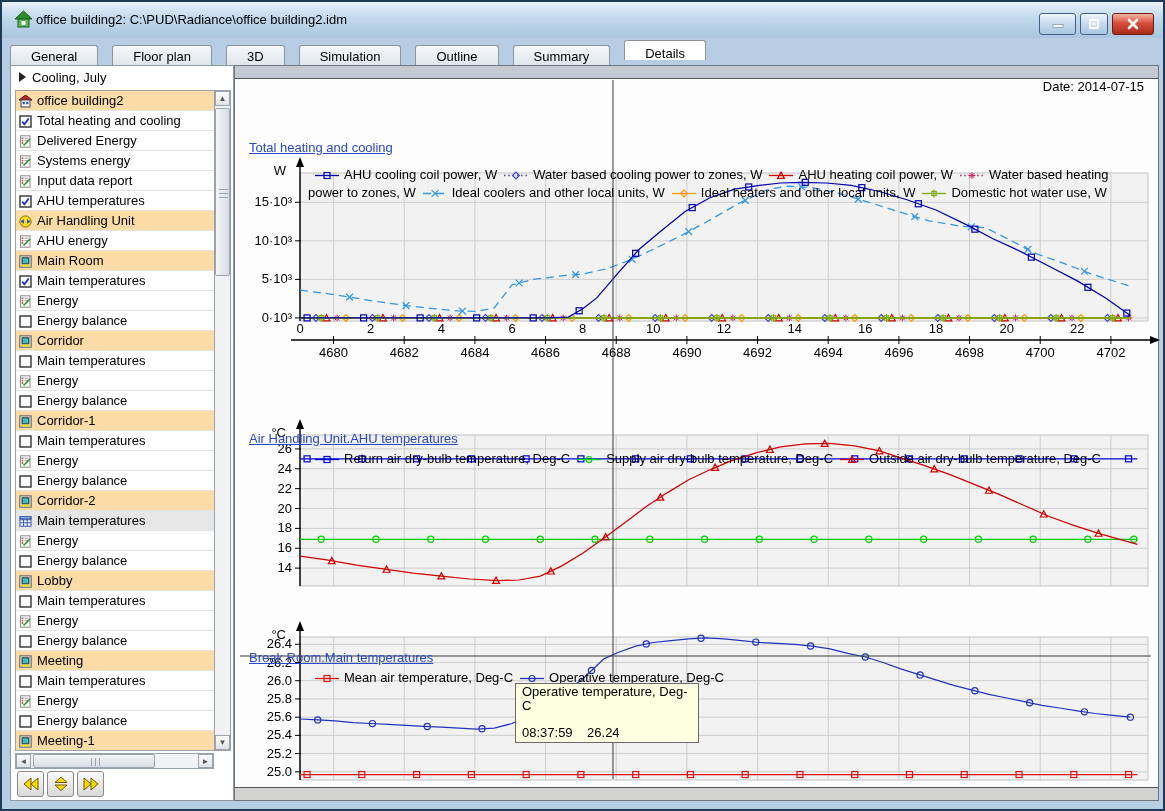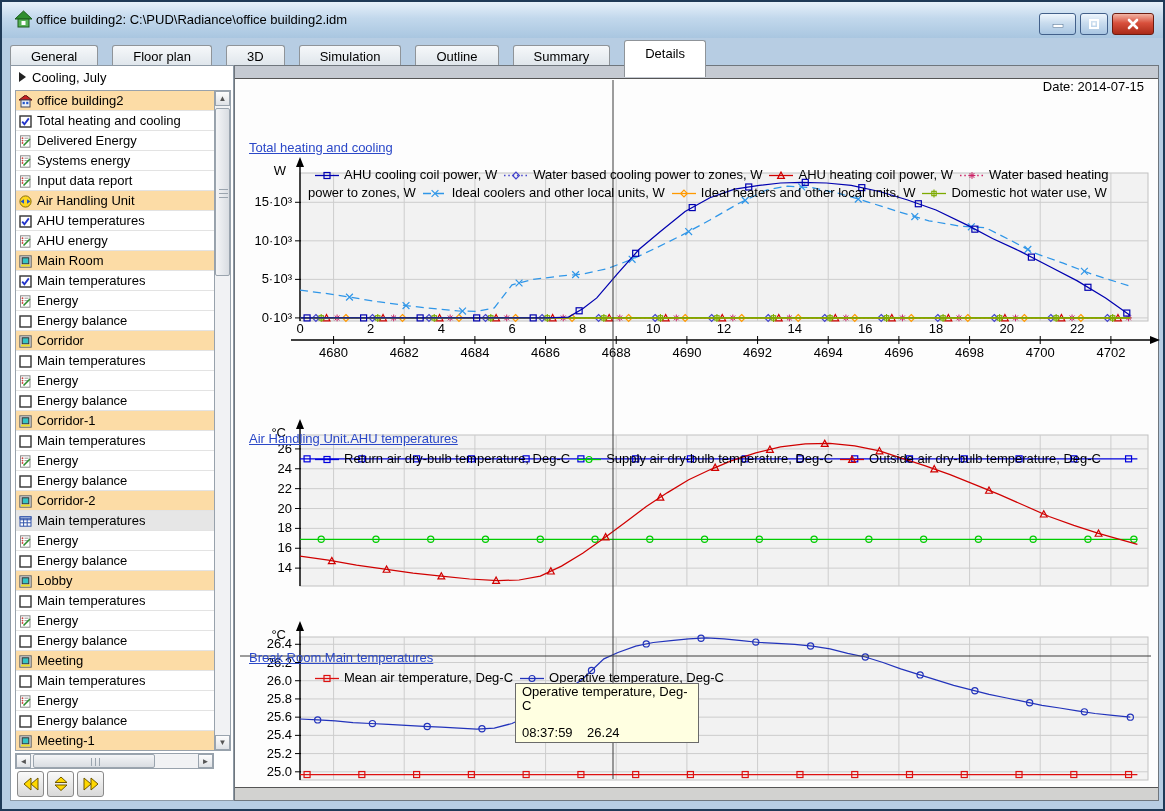--- a/index.html
+++ b/index.html
@@ -9,21 +9,21 @@
   #title-text{position:absolute;left:34px;top:10px;font-size:13px;color:#000;white-space:nowrap;}
   #app-icon{position:absolute;left:12px;top:8px;width:19px;height:19px;}
   .winbtn{position:absolute;top:11px;height:22px;border:1px solid #42608a;border-radius:3px;background:linear-gradient(#eef6fd,#c9dcee 45%,#a9c6e2);}
   #btn-min{left:1037px;width:37px;}
   #btn-max{left:1078px;width:28px;}
   #btn-close{left:1110px;width:42px;background:linear-gradient(#f2b5a5,#d8503c 45%,#aa2a18);border-color:#6d1c10;}
   .winbtn svg{position:absolute;left:50%;top:50%;transform:translate(-50%,-50%);}
   #tabbar{position:absolute;left:8px;top:40px;height:23px;right:8px;}
   .tab{position:relative;display:inline-block;height:22px;line-height:21px;padding:0 20px;margin-right:14px;font-size:13px;color:#000;
        background:linear-gradient(#f6f8fa,#dde4ea);border:1px solid #8f9499;border-bottom:none;border-radius:3px 3px 0 0;top:1px;}
-  .tab.active{background:#fff;height:37px;top:-2px;line-height:25px;z-index:5;}
+  .tab.active{background:#fff;height:20px;top:-2px;line-height:25px;z-index:5;}
   
   #sidebar{position:absolute;left:8px;top:63px;width:224px;bottom:8px;background:#fff;border:1px solid #8d99a5;}
   #tree-header{position:absolute;left:4px;top:2px;height:20px;font-size:13px;color:#000;line-height:20px;}
   #tree-header .arr{display:inline-block;width:0;height:0;border-top:5px solid transparent;border-bottom:5px solid transparent;border-left:7px solid #222;margin:0 6px 0 4px;}
   #tree{position:absolute;left:4px;top:24px;width:199px;height:661px;border:1px solid #98a2ac;border-right:none;overflow:hidden;background:#fff;}
   .trow{position:relative;height:20px;line-height:19px;font-size:13px;color:#000;border-bottom:1px solid #e3e3e3;white-space:nowrap;}
   .trow .ticon{position:absolute;left:3px;top:3px;width:13px;height:13px;}
   .trow .tlabel{position:absolute;left:21px;top:0;}
   .trow.group{background:#fcdca6;}
   .trow.selected{background:#e6e6e6;}
@@ -127,34 +127,34 @@
               <rect x="1.5" y="0.8" width="9.5" height="11.4" fill="#fff" stroke="#8a8a8a"></rect>
               <circle cx="3.5" cy="3.2" r="0.9" fill="#d04040"></circle>
               <circle cx="3.5" cy="5.6" r="0.9" fill="#d04040"></circle>
               <circle cx="3.5" cy="8.0" r="0.9" fill="#d04040"></circle>
               <line x1="5.5" y1="3.2" x2="9.5" y2="3.2" stroke="#999"></line>
               <line x1="5.5" y1="5.6" x2="9.5" y2="5.6" stroke="#999"></line>
               <line x1="4.5" y1="10.5" x2="11" y2="4" stroke="#2f8f2f" stroke-width="1.6"></line>
             </svg></span>
           <span class="tlabel">Input data report</span>
         </div>
+        <div class="trow ">
+          <span class="ticon"><svg width="13" height="13" viewBox="0 0 13 13">
+              <rect x="1" y="1" width="11" height="11" fill="#fff" stroke="#333" stroke-width="1.4"></rect>
+              <path d="M3.2 6.6 L5.4 9.2 L9.8 3.4" fill="none" stroke="#2233cc" stroke-width="1.8"></path>
+            </svg></span>
+          <span class="tlabel">AHU temperatures</span>
+        </div>
         <div class="trow group">
           <span class="ticon"><svg width="13" height="13" viewBox="0 0 13 13">
               <circle cx="6.5" cy="6.5" r="5.6" fill="#ffd820" stroke="#8a6d00"></circle>
               <polygon points="1.5,6.5 5,4.3 5,8.7" fill="#2255cc"></polygon>
               <polygon points="11.5,6.5 8,4.3 8,8.7" fill="#2255cc"></polygon>
             </svg></span>
           <span class="tlabel">Air Handling Unit</span>
-        </div>
-        <div class="trow ">
-          <span class="ticon"><svg width="13" height="13" viewBox="0 0 13 13">
-              <rect x="1" y="1" width="11" height="11" fill="#fff" stroke="#333" stroke-width="1.4"></rect>
-              <path d="M3.2 6.6 L5.4 9.2 L9.8 3.4" fill="none" stroke="#2233cc" stroke-width="1.8"></path>
-            </svg></span>
-          <span class="tlabel">AHU temperatures</span>
         </div>
         <div class="trow ">
           <span class="ticon"><svg width="13" height="13" viewBox="0 0 13 13">
               <rect x="1.5" y="0.8" width="9.5" height="11.4" fill="#fff" stroke="#8a8a8a"></rect>
               <circle cx="3.5" cy="3.2" r="0.9" fill="#d04040"></circle>
               <circle cx="3.5" cy="5.6" r="0.9" fill="#d04040"></circle>
               <circle cx="3.5" cy="8.0" r="0.9" fill="#d04040"></circle>
               <line x1="5.5" y1="3.2" x2="9.5" y2="3.2" stroke="#999"></line>
               <line x1="5.5" y1="5.6" x2="9.5" y2="5.6" stroke="#999"></line>
               <line x1="4.5" y1="10.5" x2="11" y2="4" stroke="#2f8f2f" stroke-width="1.6"></line>

